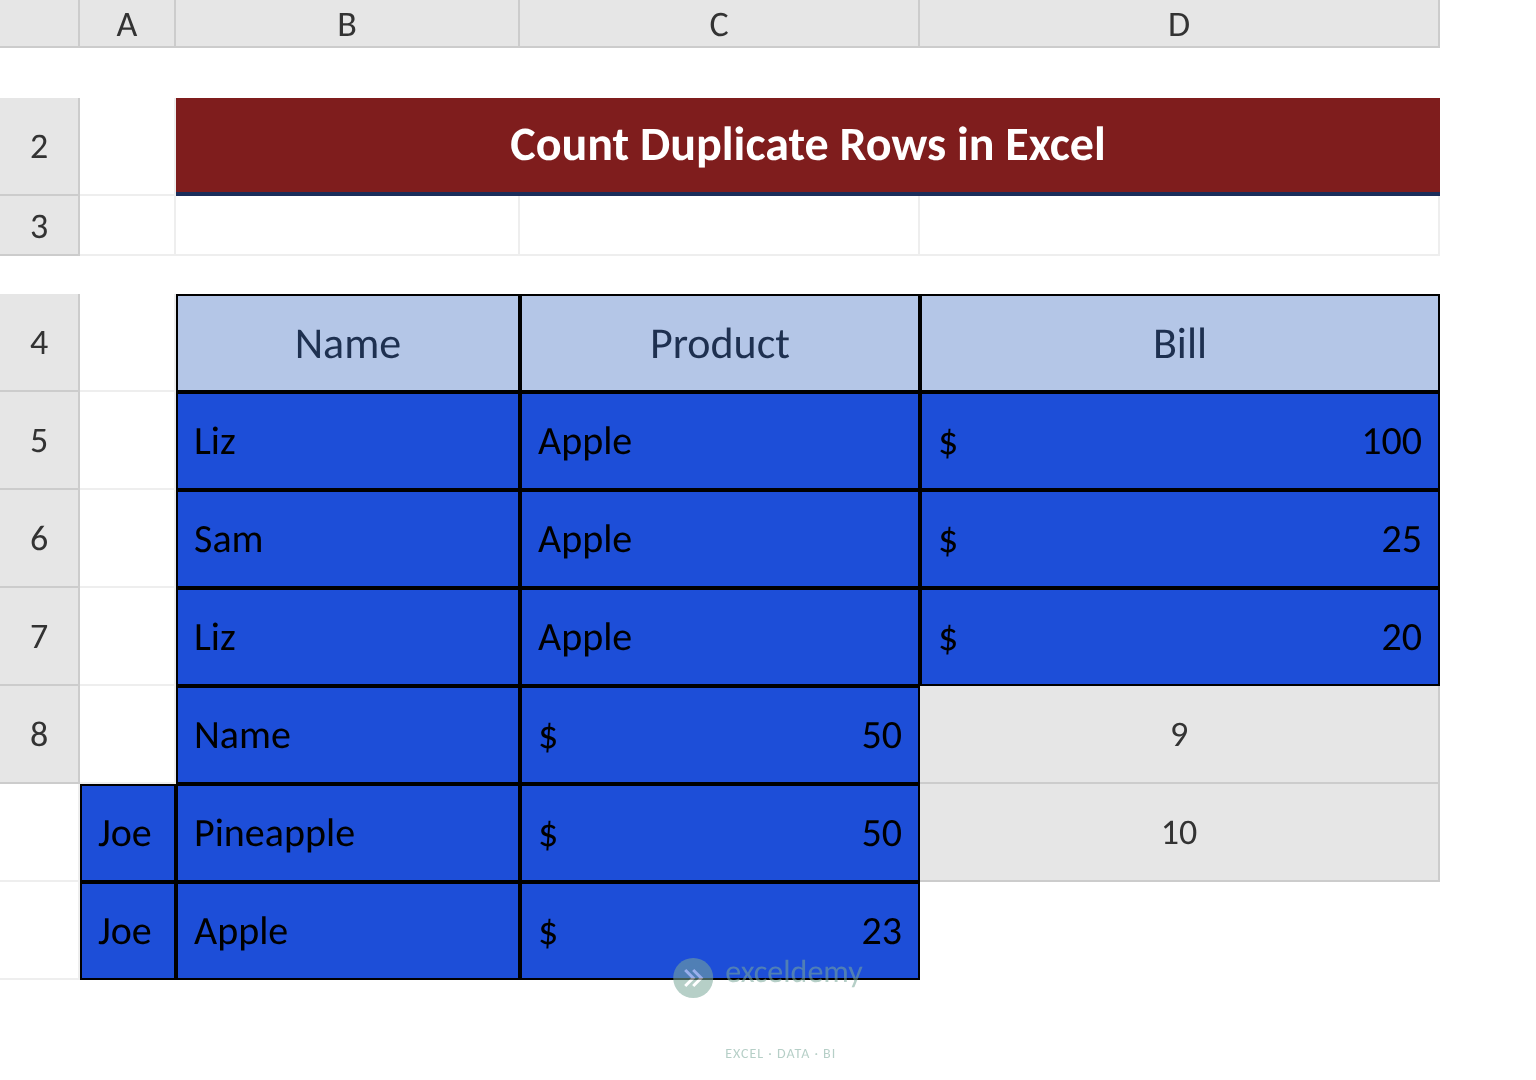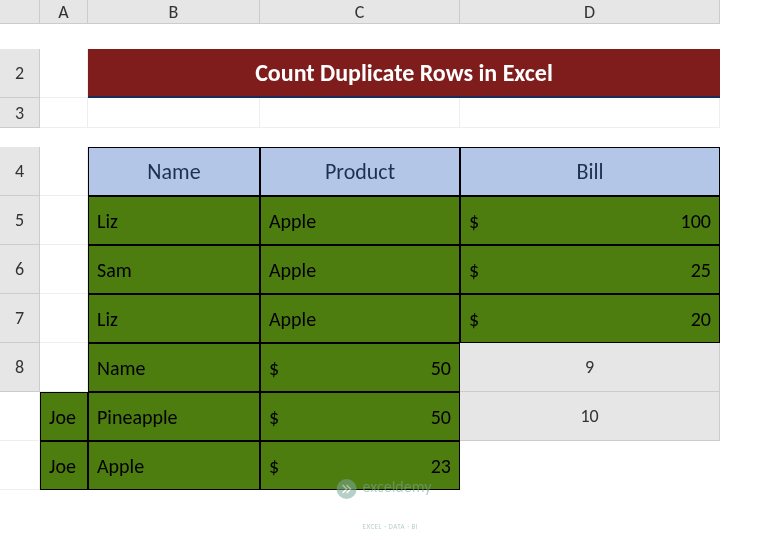--- a/index.html
+++ b/index.html
@@ -69,21 +69,21 @@
       background: #b4c6e7;
       border: 1.5px solid #000;
       font-weight: normal;
       font-size: 22px;
       justify-content: center;
       color: #1e3050;
     }
     .data-cell {
       border: 1.5px solid #000;
       font-size: 20px;
-      background: #4d7c0f;
+      background: #1d4ed8;
       padding: 0 8px;
     }
     .money-cell {
       justify-content: space-between;
     }
     .first-row .cell, .row-header.r3 {
       height: 30px;
     }
     .watermark {
       position: absolute;

